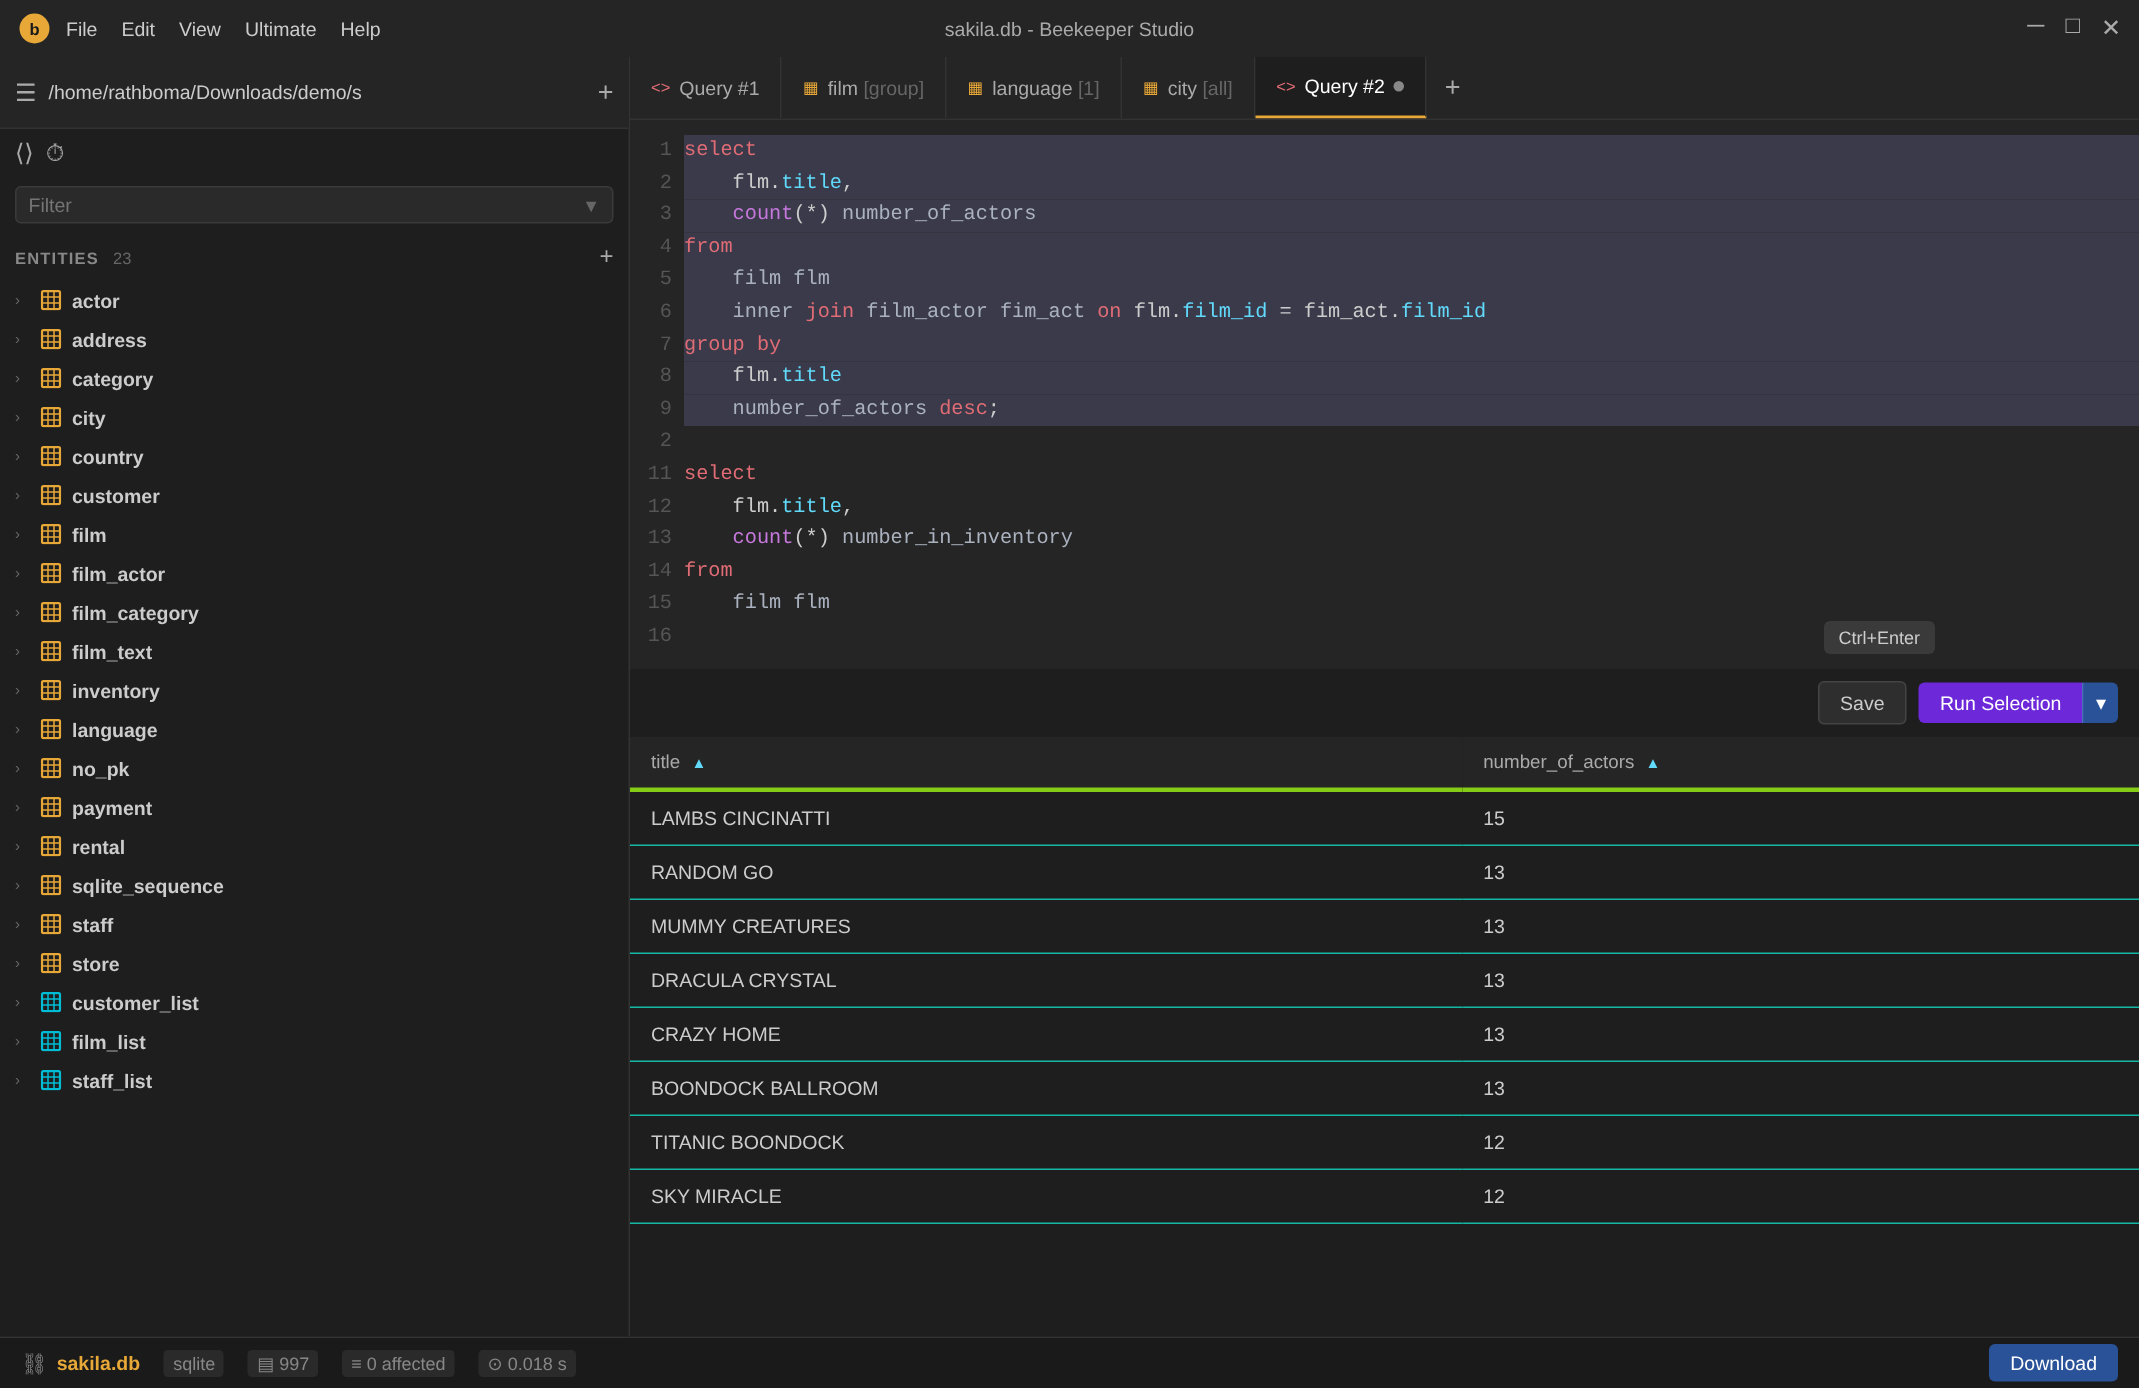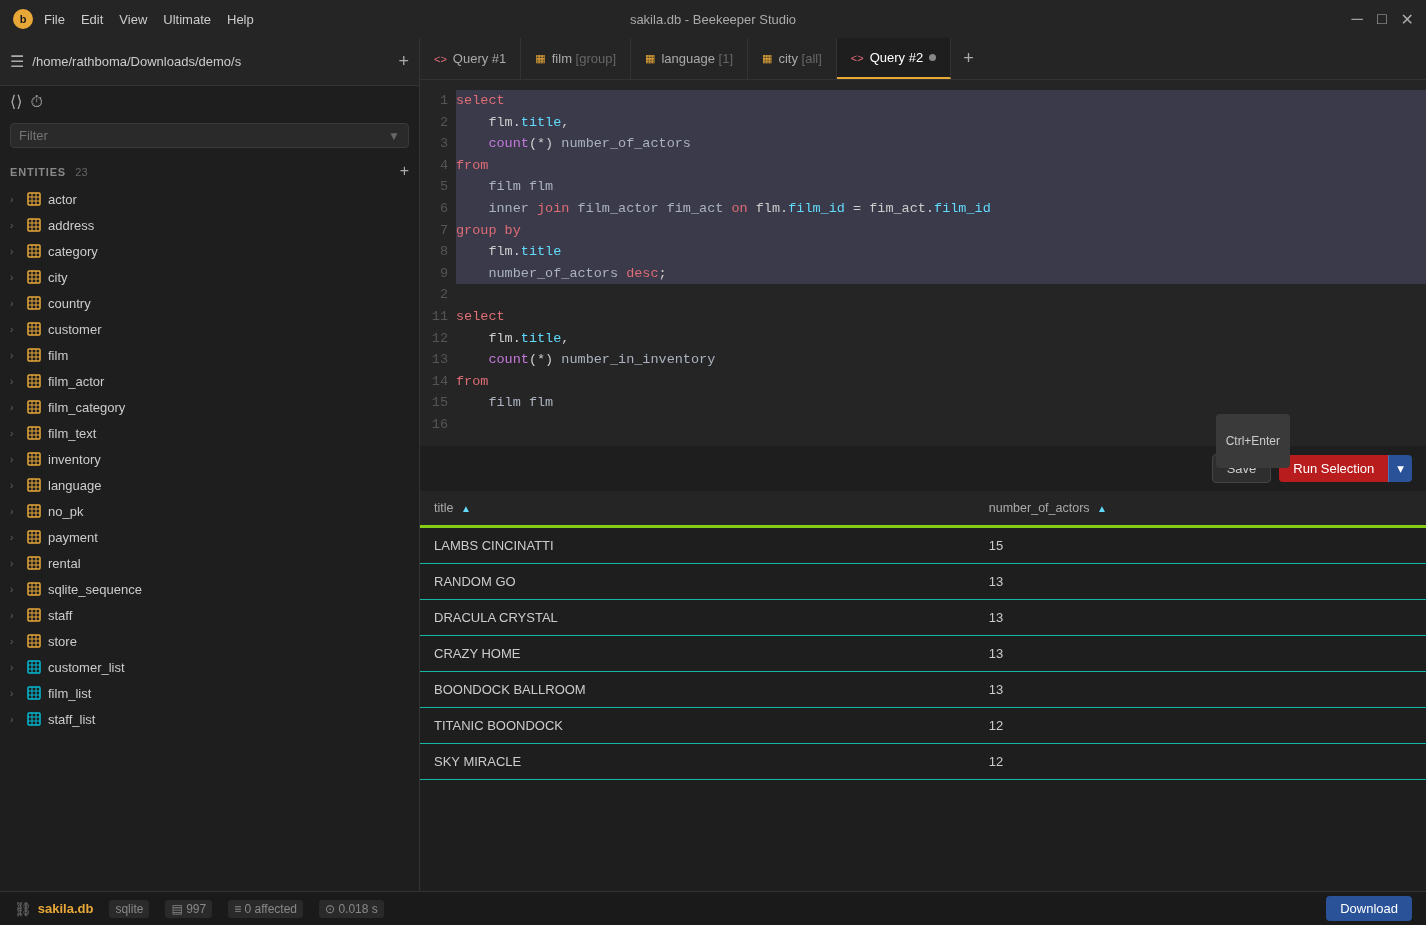--- a/index.html
+++ b/index.html
@@ -183,20 +183,21 @@
       width: 16px;
       height: 16px;
       display: inline-flex;
       align-items: center;
       justify-content: center;
     }
     .entity-table-icon svg { width: 14px; height: 14px; }
     .entity-name {
       font-size: 13px;
       color: #ccc;
+      font-weight: bold;
     }
 
     
     .content-area {
       flex: 1;
       display: flex;
       flex-direction: column;
       background: #1e1e1e;
       overflow: hidden;
     }
@@ -305,41 +306,41 @@
       position: relative;
     }
 
     .tooltip-box {
       position: absolute;
       right: 136px;
       top: -32px;
       background: #3a3a3a;
       color: #ccc;
       font-size: 12px;
-      padding: 20px 10px;
+      padding: 4px 10px;
       border-radius: 4px;
       white-space: nowrap;
     }
 
     .btn-save {
       background: #2e2e2e;
       border: 1px solid #444;
       color: #ccc;
       padding: 6px 14px;
       border-radius: 4px;
       font-size: 13px;
       cursor: pointer;
     }
 
     .btn-run-group {
       display: flex;
       align-items: center;
     }
     .btn-run {
-      background: #b91c1c;
+      background: #6d28d9;
       border: none;
       color: #fff;
       padding: 6px 14px;
       border-radius: 4px 0 0 4px;
       font-size: 13px;
       cursor: pointer;
     }
     .btn-run-caret {
       background: #2a5298;
       border: none;
@@ -847,20 +848,24 @@
             </tr>
           </thead>
           <tbody id="results-tbody">
 
           <tr>
                 <td>LAMBS CINCINATTI</td>
                 <td>15</td>
               </tr>
               <tr>
                 <td>RANDOM GO</td>
+                <td>13</td>
+              </tr>
+              <tr>
+                <td>MUMMY CREATURES</td>
                 <td>13</td>
               </tr>
               <tr>
                 <td>DRACULA CRYSTAL</td>
                 <td>13</td>
               </tr>
               <tr>
                 <td>CRAZY HOME</td>
                 <td>13</td>
               </tr>

